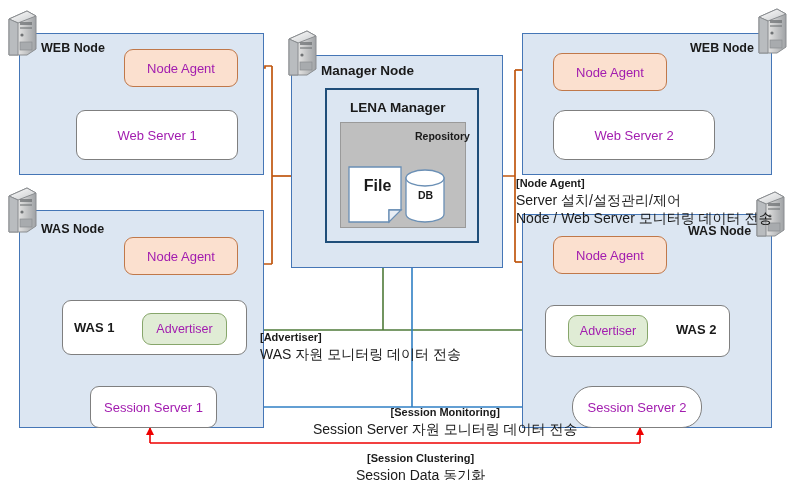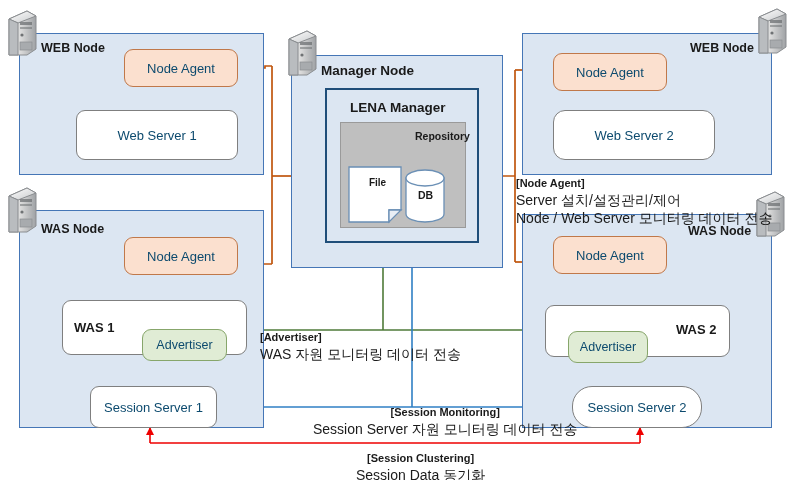--- a/index.html
+++ b/index.html
@@ -4,24 +4,24 @@
 <style>
   html,body{margin:0;padding:0;background:#ffffff;}
   body{width:790px;height:480px;overflow:hidden;
        font-family:"Liberation Sans","DejaVu Sans",sans-serif;}
   #stage{position:relative;width:790px;height:344px;}
 
   .node-box{position:absolute;background:#dce6f2;border:1px solid #4576b6;box-sizing:border-box;}
   .node-label{position:absolute;font-size:12.5px;font-weight:bold;color:#1a1a1a;white-space:nowrap;}
 
   .rbox{position:absolute;box-sizing:border-box;display:flex;align-items:center;
-        justify-content:center;border-radius:9px;font-size:13px;color:#0c4a6e;}
+        justify-content:center;border-radius:9px;font-size:13px;color:#a21caf;}
   .agent{background:#fbe0cf;border:1px solid #c0784a;}
   .plain{background:#ffffff;border:1px solid #7f7f7f;}
-  .advert{background:#e0ecd5;border:1px solid #87a66b;font-size:12.5px;margin-top:16px;}
+  .advert{background:#e0ecd5;border:1px solid #87a66b;font-size:12.5px;}
 
   .manager-outer{position:absolute;background:#dce6f2;border:1px solid #4576b6;box-sizing:border-box;}
   .manager-inner{position:absolute;background:#dce6f2;border:2px solid #1f4e79;box-sizing:border-box;}
   .manager-title{position:absolute;font-size:13.5px;font-weight:bold;color:#1a1a1a;white-space:nowrap;}
   .repo{position:absolute;background:#bfbfbf;border:1px solid #9a9a9a;box-sizing:border-box;}
   .repo-title{position:absolute;font-size:10.5px;font-weight:bold;color:#1a1a1a;white-space:nowrap;padding-left:40px;}
 
   .anno{position:absolute;white-space:nowrap;line-height:1.32;color:#1a1a1a;}
   .anno .t{font-size:11px;font-weight:bold;}
   .anno .s{font-size:14px;}
@@ -130,21 +130,21 @@
     <g>
       <path d="M1,1 L53,1 L53,44 L41,44 L41,56 L1,56 Z" fill="#ffffff" stroke="#6a8fb5" stroke-width="1.3"></path>
       <path d="M41,56 L41,44 L53,44 Z" fill="#e8eef5" stroke="#6a8fb5" stroke-width="1.3"></path>
     </g>
     <g>
       <path d="M58,12 L58,48 A19,8 0 0 0 96,48 L96,12 Z" fill="#ffffff" stroke="#6a8fb5" stroke-width="1.3"></path>
       <ellipse cx="77" cy="12" rx="19" ry="8" fill="#ffffff" stroke="#6a8fb5" stroke-width="1.3"></ellipse>
     </g>
   </svg>
   <div style="position:absolute;left:355px;top:177px;width:45px;text-align:center;
-              font-size:10px;font-weight:bold;color:#1a1a1a;">File</div>
+              font-size:16px;font-weight:bold;color:#1a1a1a;">File</div>
   <div style="position:absolute;left:403px;top:189px;width:45px;text-align:center;
               font-size:10.5px;font-weight:bold;color:#1a1a1a;">DB</div>
 
   <svg class="srv" style="left:2px;top:9px;width:36px;height:50px;" viewBox="0 0 36 50">
     <path d="M7,10 L25,2 L34,7 L34,40 L25,46 L7,46 Z" fill="url(#twr)" stroke="#8a8d90" stroke-width="1"></path>
     <path d="M7,10 L25,2 L34,7 L16,14 Z" fill="url(#twrtop)" stroke="#8a8d90" stroke-width="1"></path>
     <path d="M7,10 L16,14 L16,46 L7,46 Z" fill="#b9bcbf" stroke="#8a8d90" stroke-width="1"></path>
     <rect x="18" y="13" width="12" height="3" fill="#6f7274" opacity=".75"></rect>
     <rect x="18" y="18" width="12" height="2" fill="#6f7274" opacity=".55"></rect>
     <circle cx="20" cy="26" r="1.6" fill="#6f7274"></circle>

